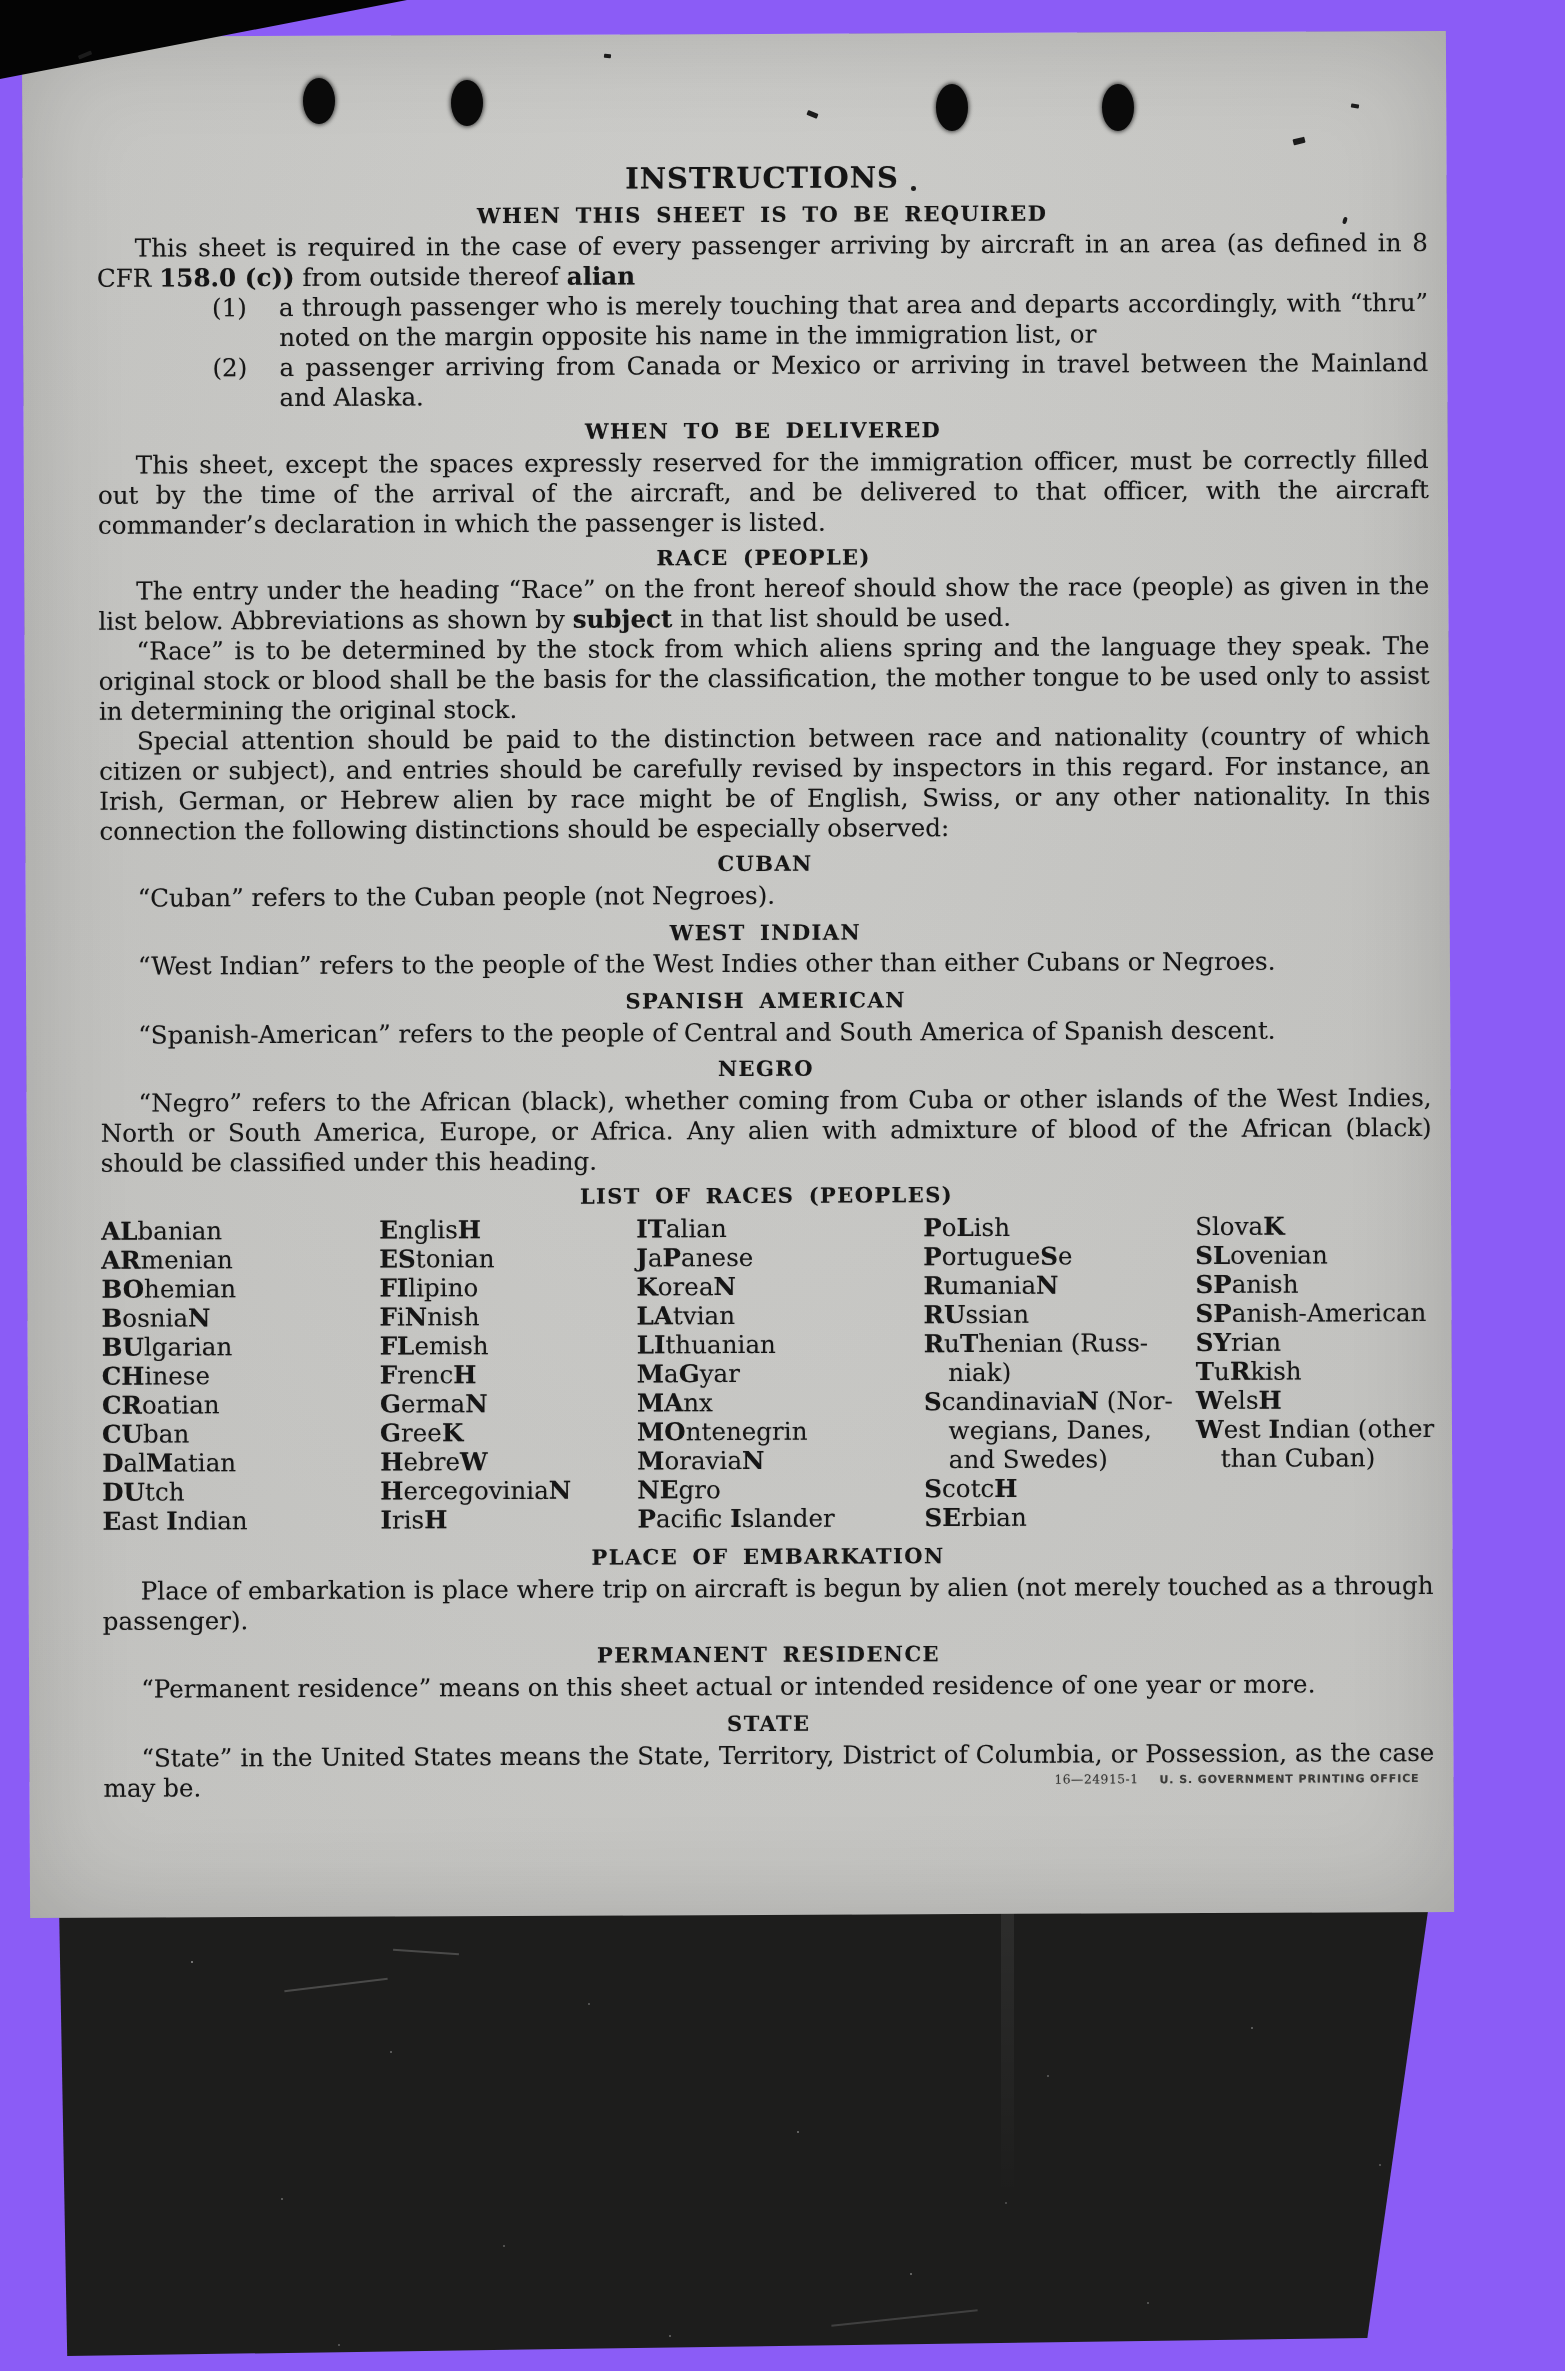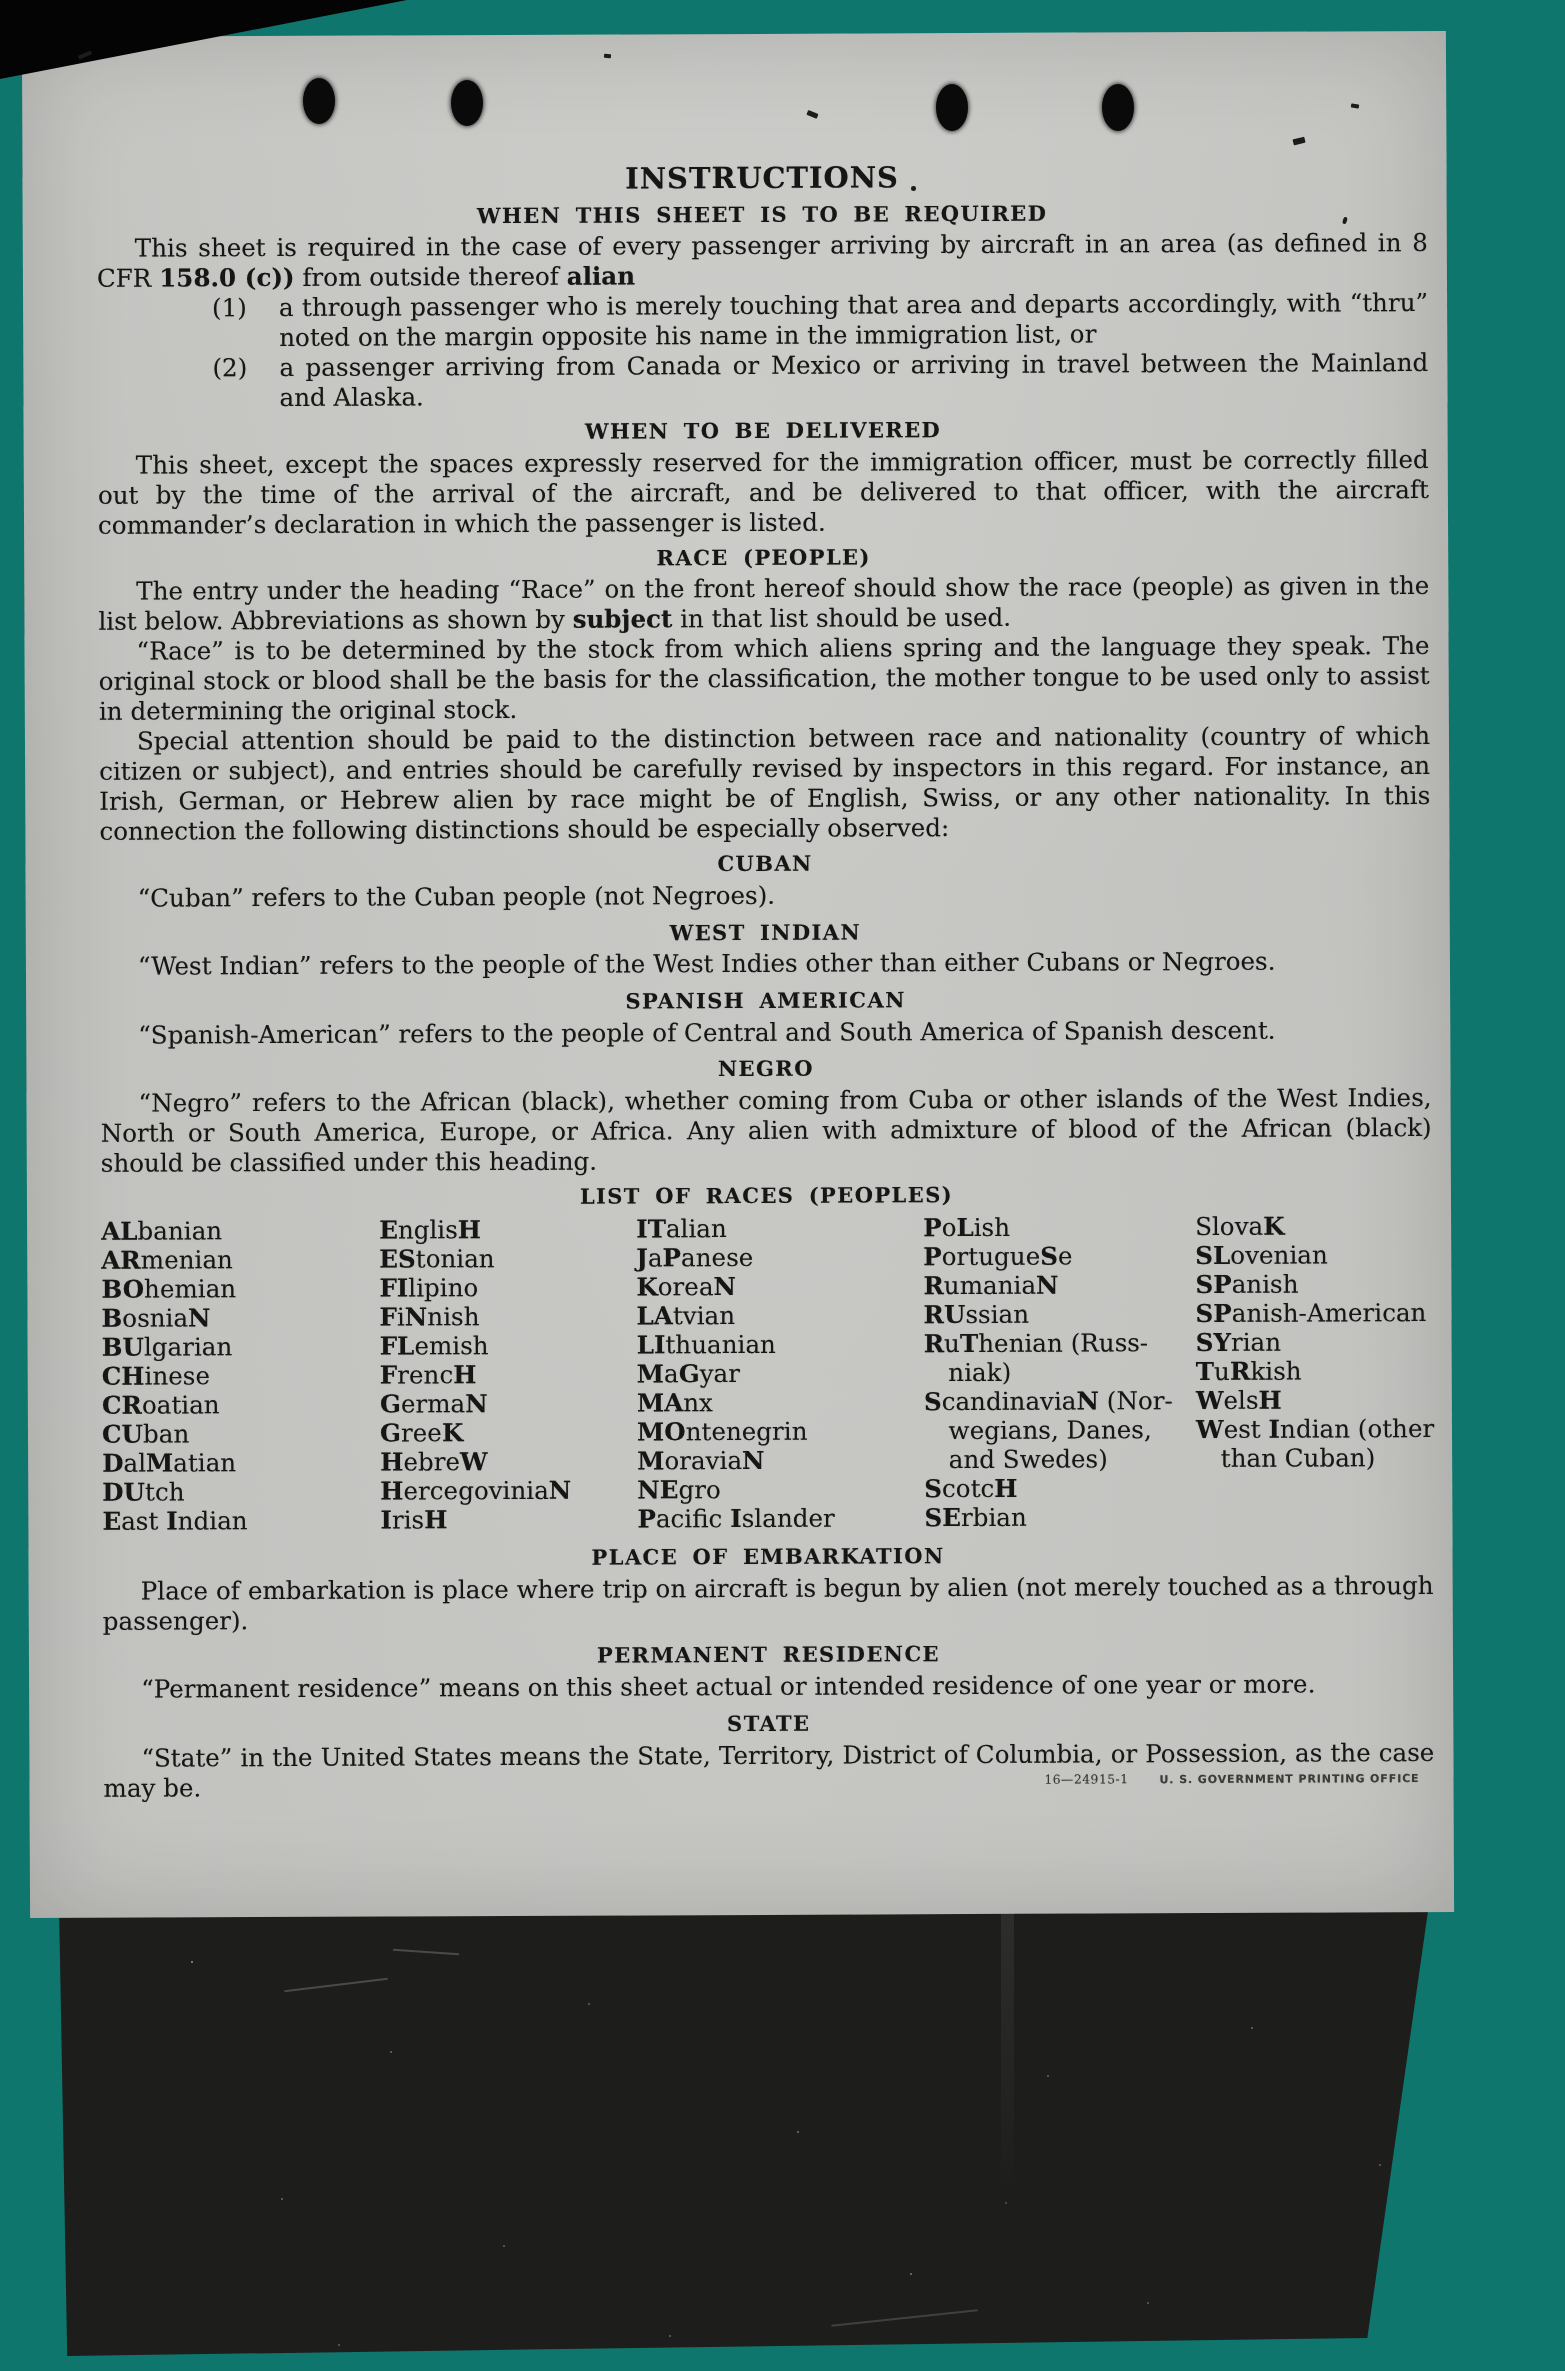--- a/index.html
+++ b/index.html
@@ -1,18 +1,18 @@
 <!DOCTYPE html>
 <html style="font-size:15px"><head>
 <meta charset="utf-8">
 <style>
   html,body{margin:0;padding:0;background:#000;}
   body{width:1565px;height:2372px;position:relative;overflow:hidden;
        font-family:"DejaVu Serif","Liberation Serif",serif;}
-  .page{position:absolute;inset:0;background:#0f766e;}
+  .page{position:absolute;inset:0;background:#8b5cf6;}
 
   
   .backing{position:absolute;left:59px;top:1904px;width:1370px;height:452px;
            background:#1d1d1c;clip-path:polygon(0 0,100% 0,95.5% 96%,0.6% 100%);}
   .backing::after{content:"";position:absolute;left:132px;top:57px;width:1.9px;height:1.9px;
     background:rgba(255,255,255,.5);border-radius:50%;
     box-shadow:199px 90px 0 rgba(255,255,255,.35), 397px 42px 0 rgba(255,255,255,.3),
       606px 170px 0 rgba(255,255,255,.4), 856px 114px 0 rgba(255,255,255,.3),
       1060px 66px 0 rgba(255,255,255,.35), 1188px 203px 0 rgba(255,255,255,.3),
       90px 237px 0 rgba(255,255,255,.35), 312px 284px 0 rgba(255,255,255,.3),
@@ -65,21 +65,21 @@
 
   .races{position:relative;height:320px;margin:3.8px 0 9.5px;}
   .rcol{position:absolute;top:0;line-height:29px;white-space:nowrap;}
   .rcol .cont{padding-left:24.6px;}
   .col-0{left:0;}  .col-1{left:278px;} .col-2{left:535px;}
   .col-3{left:822px;} .col-4{left:1094px;}
 
   .state-wrap{position:relative;}
   .footer{position:absolute;right:15px;bottom:3.8px;white-space:nowrap;color:#3b3b38;
           text-indent:0;}
-  .footer .code{font-size:12.3px;letter-spacing:0.5px;margin-right:31px;}
+  .footer .code{font-size:12.3px;letter-spacing:0.5px;margin-right:21px;}
   .footer .printer{font-family:"DejaVu Sans","Liberation Sans",sans-serif;
           font-size:11px;font-weight:bold;letter-spacing:0.9px;}
 </style>
 </head>
 <body>
 
 <div class="page">
 
   <div class="backing"></div>
   <div class="scratch scratch-a"></div>

